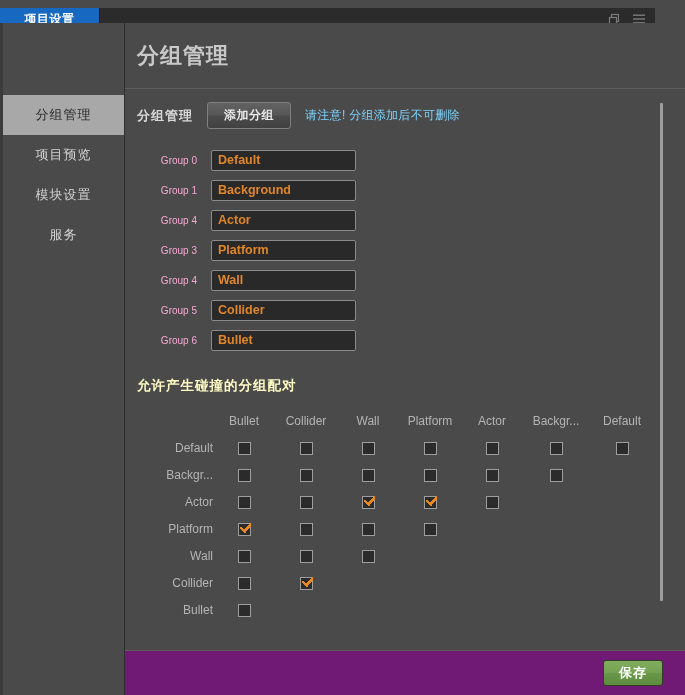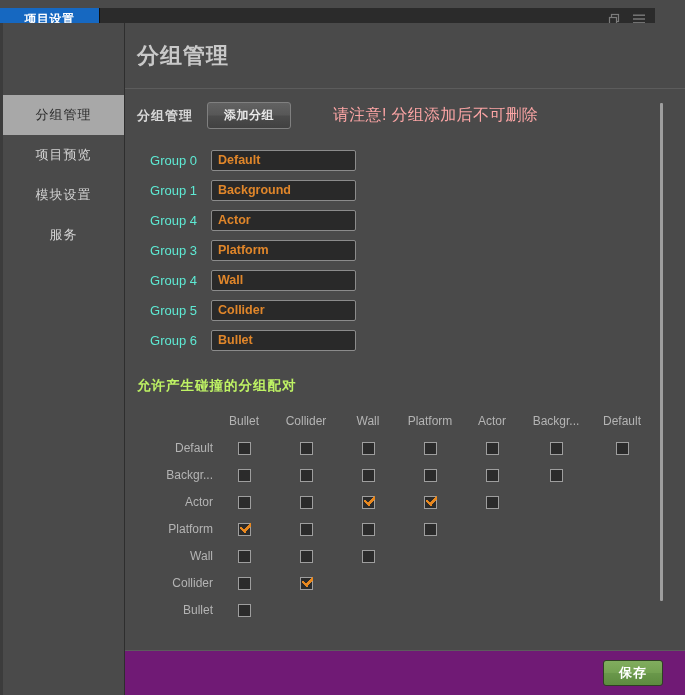--- a/index.html
+++ b/index.html
@@ -139,61 +139,60 @@
     border-radius: 3px;
     background: linear-gradient(to bottom, #626262 0%, #575757 48%, #4b4b4b 52%, #414141 100%);
     color: #e9e9e9;
     font-size: 12px;
     font-weight: bold;
     font-family: "Liberation Sans", "DejaVu Sans", sans-serif;
     cursor: pointer;
     letter-spacing: 0.5px;
   }
   .toolbar-note {
-    color: #fca5a5;
-    font-size: 16px;
+    color: #7dd3fc;
+    font-size: 12px;
     letter-spacing: 0.3px;
-    margin-left: 28px;
   }
 
   
   .groups {
     margin-top: 16px;
     padding-left: 12px;
   }
   .group-row {
     display: flex;
     align-items: center;
     height: 30px;
   }
   .group-label {
     width: 74px;
     text-align: right;
-    color: #5eead4;
-    font-size: 13px;
+    color: #f9a8d4;
+    font-size: 10px;
     padding-right: 14px;
   }
   .group-input {
     width: 145px;
     height: 21px;
     background: #292929;
     border: 1px solid #8b8b8b;
     border-radius: 2px;
     color: #e0862a;
     font-size: 12.5px;
     font-weight: bold;
     font-family: "Liberation Sans", "DejaVu Sans", sans-serif;
     padding: 0 6px;
     outline: none;
   }
 
   
   .matrix-title {
     margin: 22px 0 0 12px;
-    color: #bef264;
+    color: #fef9c3;
     font-size: 13.5px;
     font-weight: bold;
     letter-spacing: 1px;
   }
   table.matrix {
     margin-top: 12px;
     margin-left: 12px;
     border-collapse: collapse;
   }
   table.matrix th, table.matrix td {

